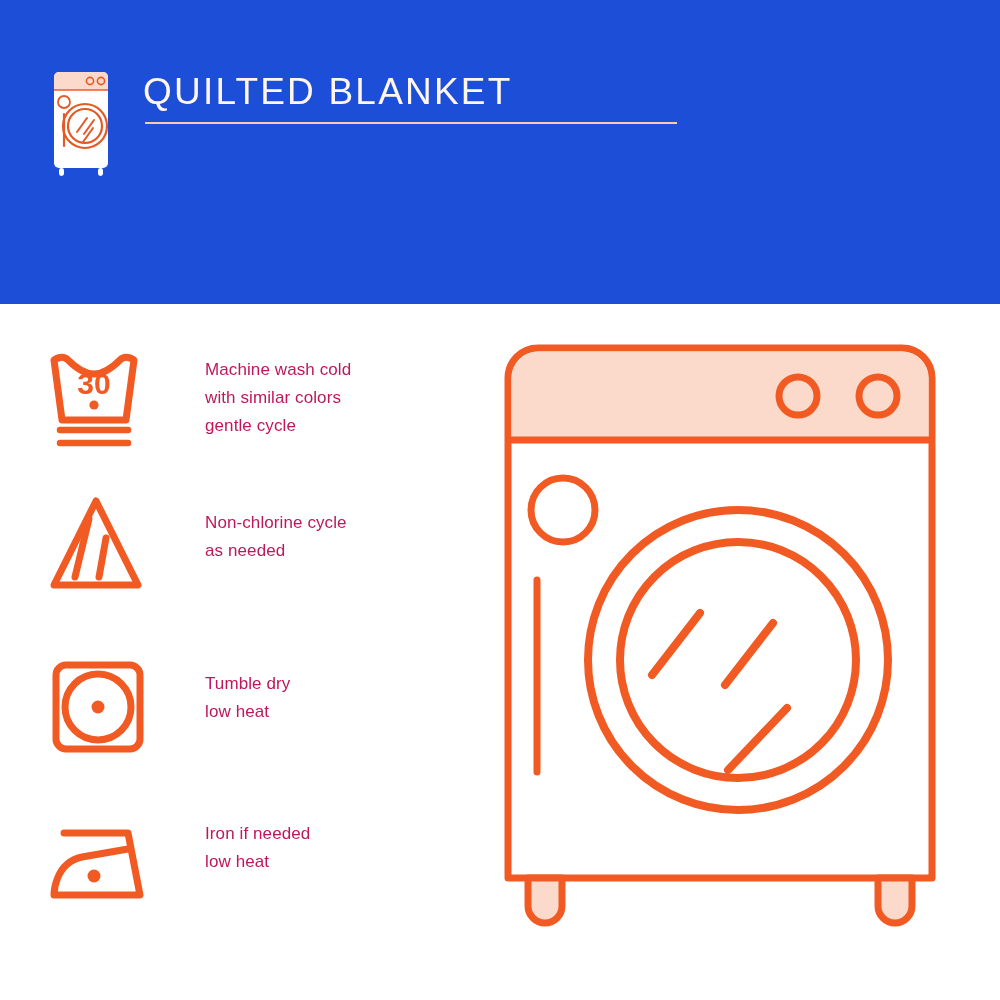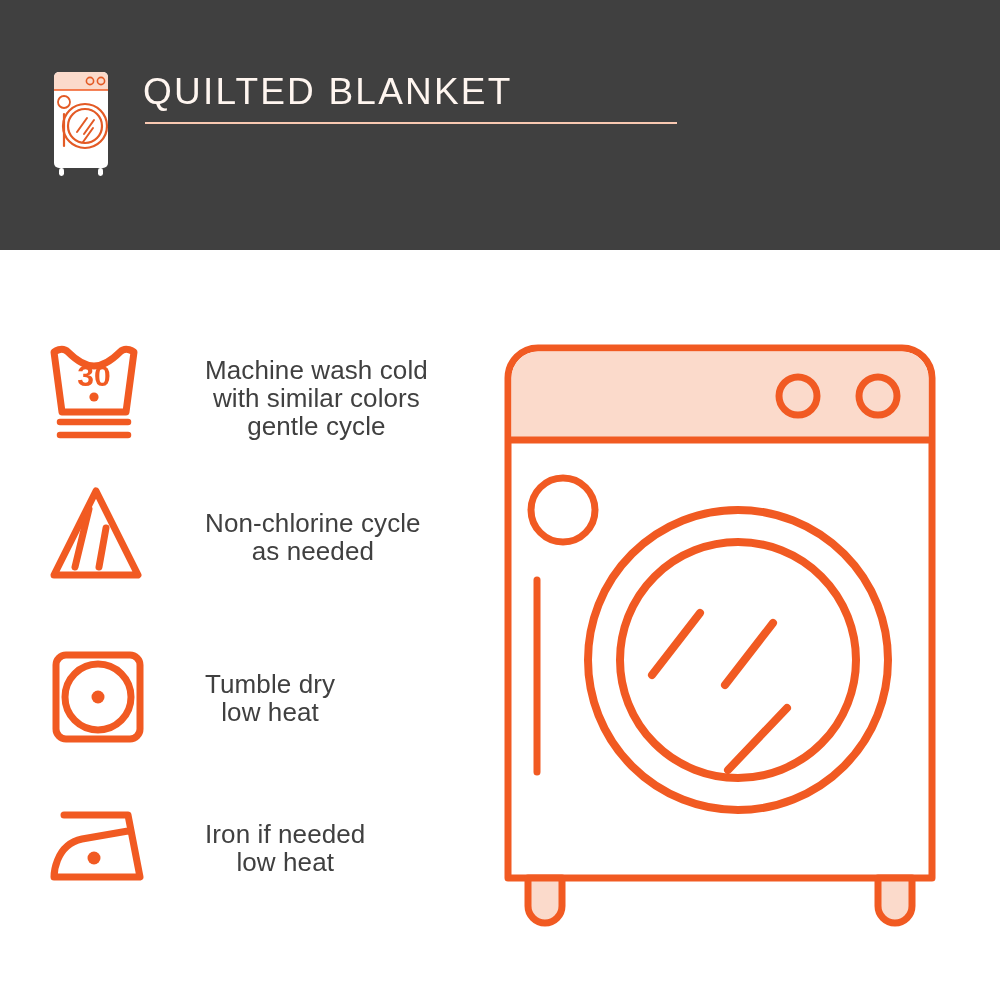--- a/index.html
+++ b/index.html
@@ -19,22 +19,22 @@
     height: 1000px;
     background: #ffffff;
   }
 
   
   .header {
     position: absolute;
     left: 0;
     top: 0;
     width: 1000px;
-    height: 250px;
-    background: #404040;
+    height: 304px;
+    background: #1d4ed8;
   }
 
   .header-logo {
     position: absolute;
     left: 48px;
     top: 68px;
     width: 66px;
     height: 110px;
   }
 
@@ -92,34 +92,33 @@
   .row-1 { top: 103px; }
   .row-2 { top: 242px; }
   .row-3 { top: 408px; }
   .row-4 { top: 558px; }
 
   .instruction-icon {
     width: 120px;
     min-width: 120px;
     height: 110px;
     display: flex;
-    align-items: flex-start;
+    align-items: flex-end;
     justify-content: flex-start;
   }
 
   .instruction-label {
-    color: #404040;
-    font-size: 26px;
+    color: #be185d;
+    font-size: 17px;
     line-height: 28px;
     font-weight: 500;
     letter-spacing: 0.1px;
     padding-left: 37px;
     font-family: "Liberation Sans", sans-serif;
     white-space: pre-line;
-    text-align: center;
   }
 
   .row-1 .instruction-label { padding-top: 12px; }
   .row-2 .instruction-label { padding-top: 26px; }
   .row-3 .instruction-label { padding-top: 21px; }
   .row-4 .instruction-label { padding-top: 21px; }
 
   
   .machine-illustration {
     position: absolute;

